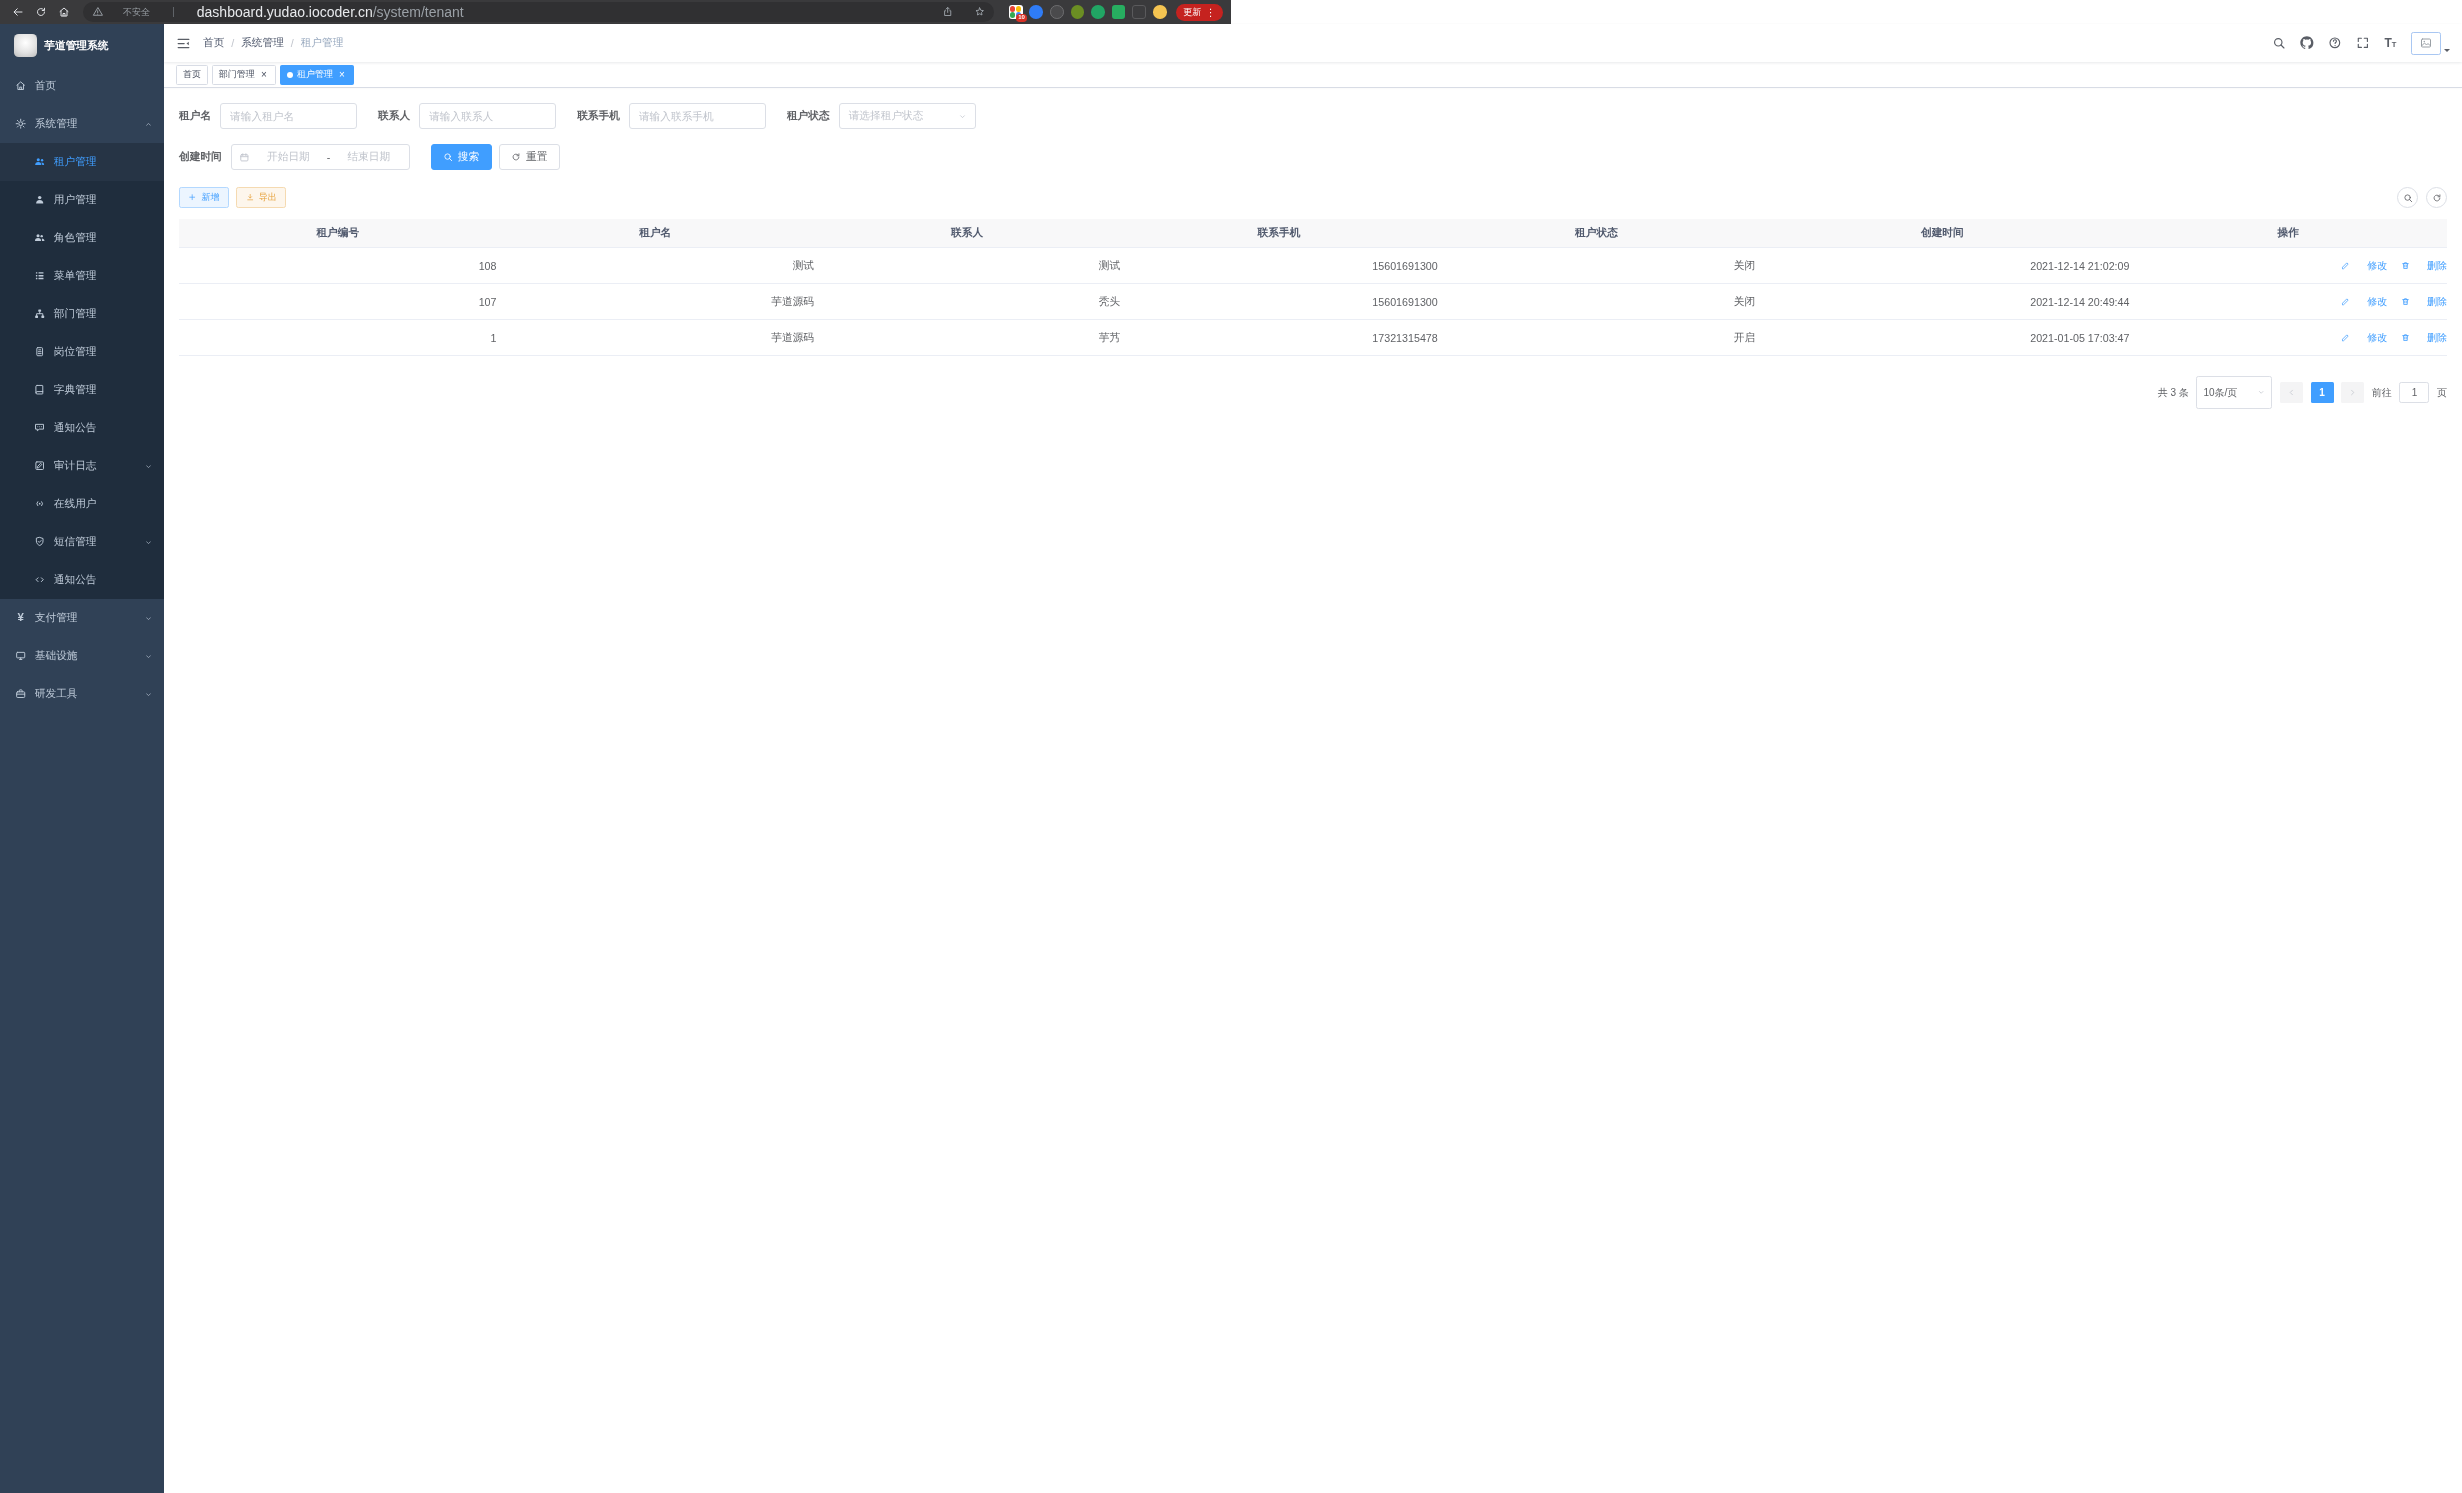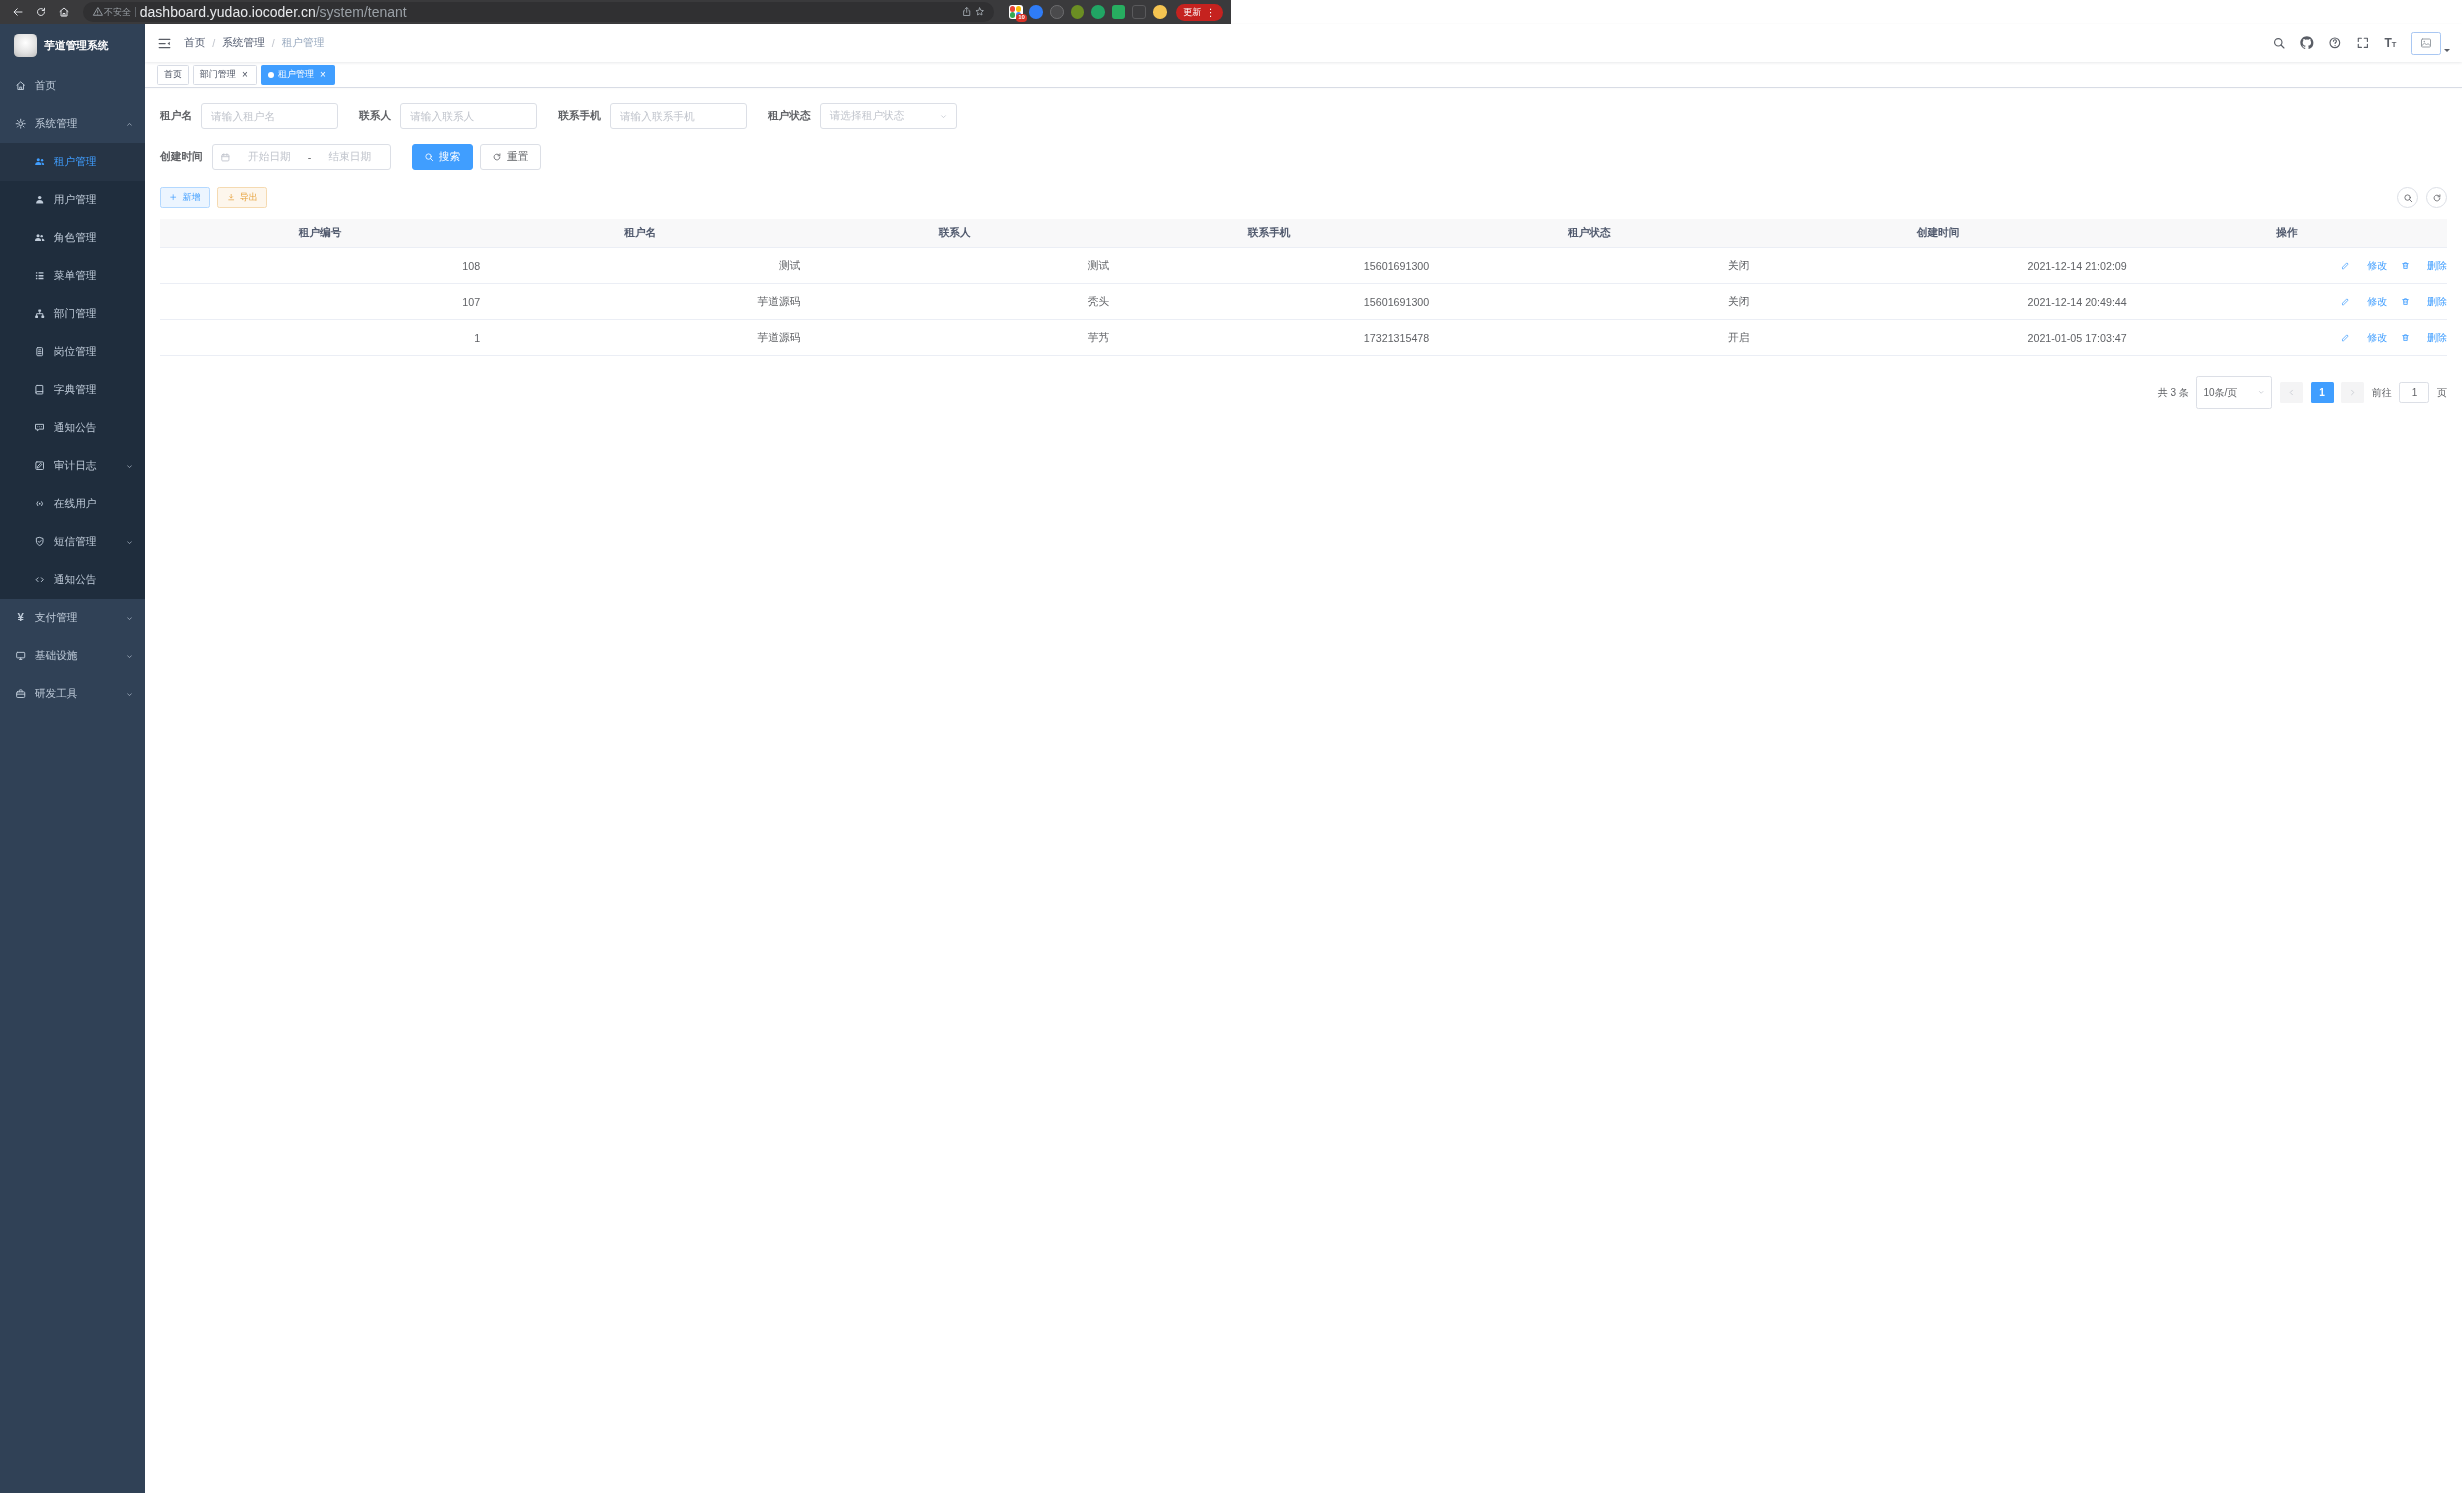--- a/index.html
+++ b/index.html
@@ -5,40 +5,40 @@
   *{box-sizing:border-box;margin:0;padding:0}
   html,body{width:1231px;height:747px;overflow:hidden;font-family:"Liberation Sans","DejaVu Sans",sans-serif;background:#fff;font-size:10.7px}
   .st{fill:none;stroke:currentColor;stroke-width:2;stroke-linecap:round;stroke-linejoin:round}
   .fl{fill:currentColor;stroke:none}
   svg{display:block}
 
   
   .chrome{height:24px;background:#3a3a3c;display:flex;align-items:center;padding:0 7.6px;gap:3px}
   .cbtn{width:20px;height:20px;border-radius:50%;display:flex;align-items:center;justify-content:center;color:#dfe1e5;cursor:pointer}
   .cbtn svg{width:12px;height:12px}
-  .addr{flex:1;height:20px;margin:0 6px;background:#303032;border-radius:10px;display:flex;align-items:center;padding:0 9px;gap:1px;min-width:0}
+  .addr{flex:1;height:20px;margin:0 6px;background:#303032;border-radius:10px;display:flex;align-items:center;padding:0 9px;gap:20px;min-width:0}
   .sec-label{color:#9aa0a6;font-size:9px;white-space:nowrap}
   .addr-div{width:0.8px;height:10.7px;background:#5f6368;margin:0 3px}
   .url{font-size:14px;white-space:nowrap;overflow:hidden}
   .url .host{color:#e8eaed}
   .url .path{color:#9aa0a6}
   .addr .sp{flex:1}
   .addr-ic{width:11.4px;height:11.4px;color:#9aa0a6;cursor:pointer}
   .exts{display:flex;align-items:center;gap:6.9px;margin:0 6px}
   .ext{width:13.7px;height:13.7px;border-radius:50%;position:relative;cursor:pointer;flex:none}
   .ext.sq{border-radius:3px}
   .ext-badge{position:absolute;bottom:-3px;right:-4.6px;background:#d93025;color:#fff;font-size:6px;line-height:7.6px;padding:0 2.3px;border-radius:3.8px;font-weight:bold}
   .palette{background:#fff;display:grid;grid-template-columns:5.3px 5.3px;gap:0.8px;padding:1.1px;border-radius:3px}
   .palette i{width:5.3px;height:5.3px;border-radius:50%;display:block}
   .update-pill{background:#c5221f;color:#fff;height:17px;border-radius:8.4px;display:flex;align-items:center;padding:0 7.6px;gap:4.6px;font-size:9px;cursor:pointer;white-space:nowrap}
   .update-pill .dots{font-size:10px;letter-spacing:0}
 
   
   .app{position:absolute;left:0;top:24px;right:0;bottom:0;display:flex}
-  .sidebar{width:145px;background:#304156;color:#bfcbd9;flex:none;display:flex;flex-direction:column;overflow:hidden}
+  .sidebar{width:164px;background:#304156;color:#bfcbd9;flex:none;display:flex;flex-direction:column;overflow:hidden}
   .logo{height:43px;display:flex;align-items:center;padding-left:13.7px;gap:7.6px;flex:none}
   .logo-img{width:23px;height:23px;border-radius:4.6px;background:radial-gradient(circle at 50% 38%,#ffffff 0%,#e3e3e3 55%,#bdbdbd 100%);flex:none}
   .logo-title{color:#fff;font-weight:bold;font-size:10.7px;white-space:nowrap}
   .mi{height:38px;display:flex;align-items:center;padding:0 10.7px 0 15px;font-size:10.7px;cursor:pointer;flex:none;white-space:nowrap}
   .mi .ic{width:11.4px;height:11.4px;margin-right:8.4px;flex:none}
   .mi .yen{width:11.4px;margin-right:8.4px;font-weight:bold;font-size:11.4px;text-align:center;line-height:11.4px}
   .mi.sub{background:#1f2d3d;padding-left:34px}
   .mi.active{background:#263445;color:#409eff}
   .arrow{margin-left:auto;width:9px;height:9px;color:#bfcbd9;opacity:.85}
   .arrow.up{transform:rotate(180deg)}

